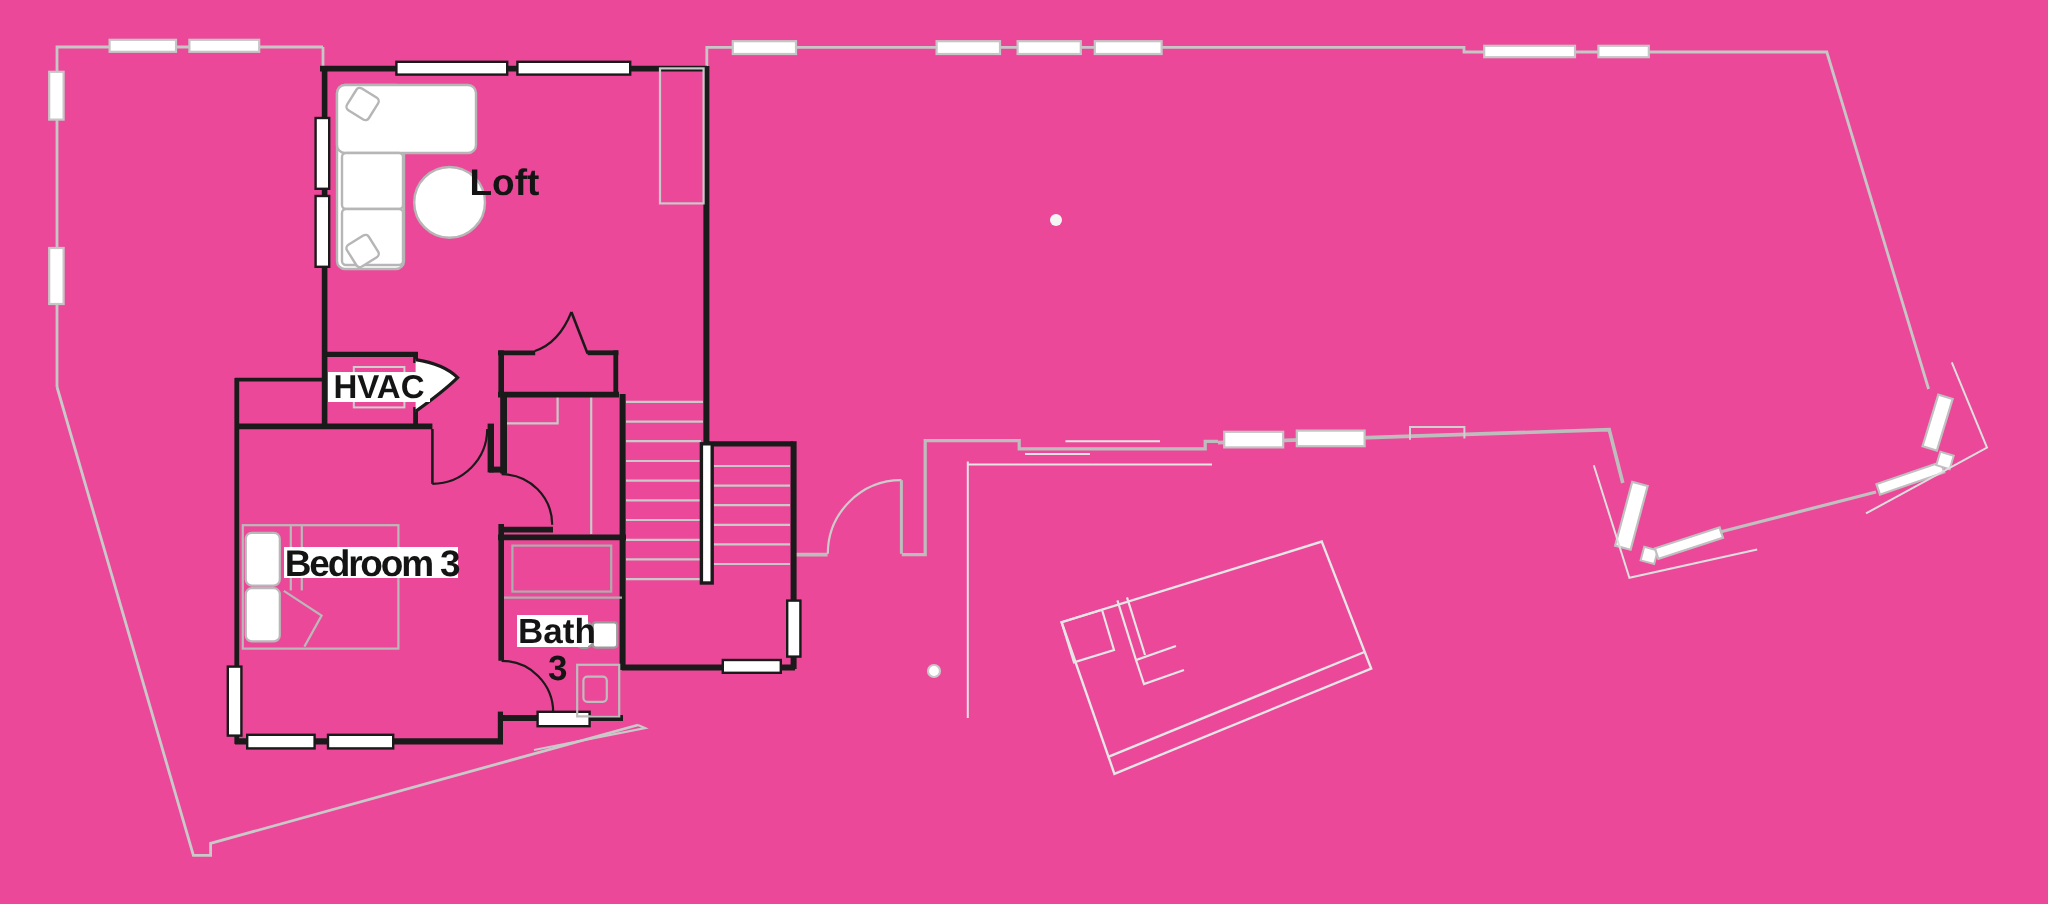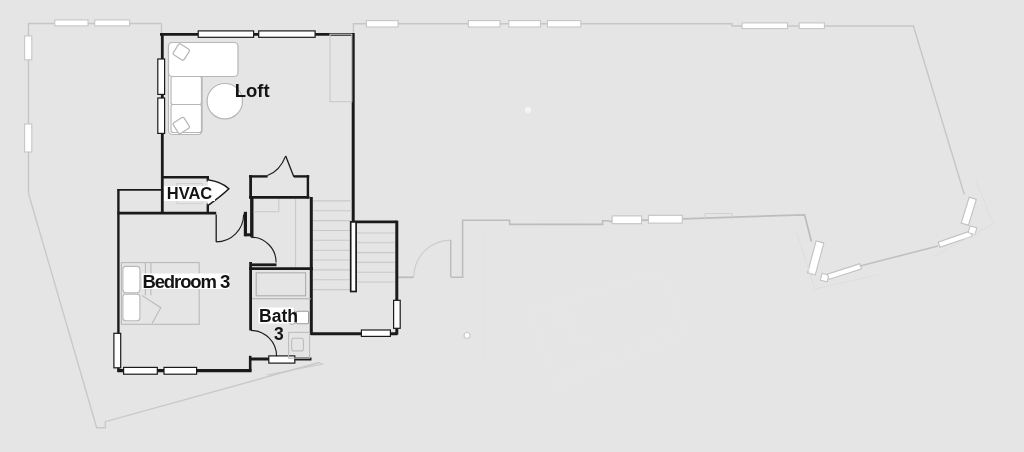--- a/index.html
+++ b/index.html
@@ -1,16 +1,16 @@
 <!DOCTYPE html>
 <html><head>
 <meta charset="utf-8">
 <style>
   html,body{margin:0;padding:0;background:#ffffff;}
-  .wrap{position:relative;width:1024px;height:452px;overflow:hidden;background:#e5e5e5;}
+  .wrap{position:relative;width:1024px;height:452px;overflow:hidden;background:#ec4899;}
   svg{position:absolute;left:0;top:0;transform:translateZ(0);}
   text{font-family:"Liberation Sans", sans-serif;font-weight:bold;fill:#141414;}
 </style>
 </head>
 <body>
 <div class="wrap">
 <svg width="1024" height="452" viewBox="0 0 1024 452">
 
 <g fill="none" stroke="#c6c6c6" stroke-width="1.4">
   <path d="M 28.5 193.5 V 23.5 H 161.5"></path>

